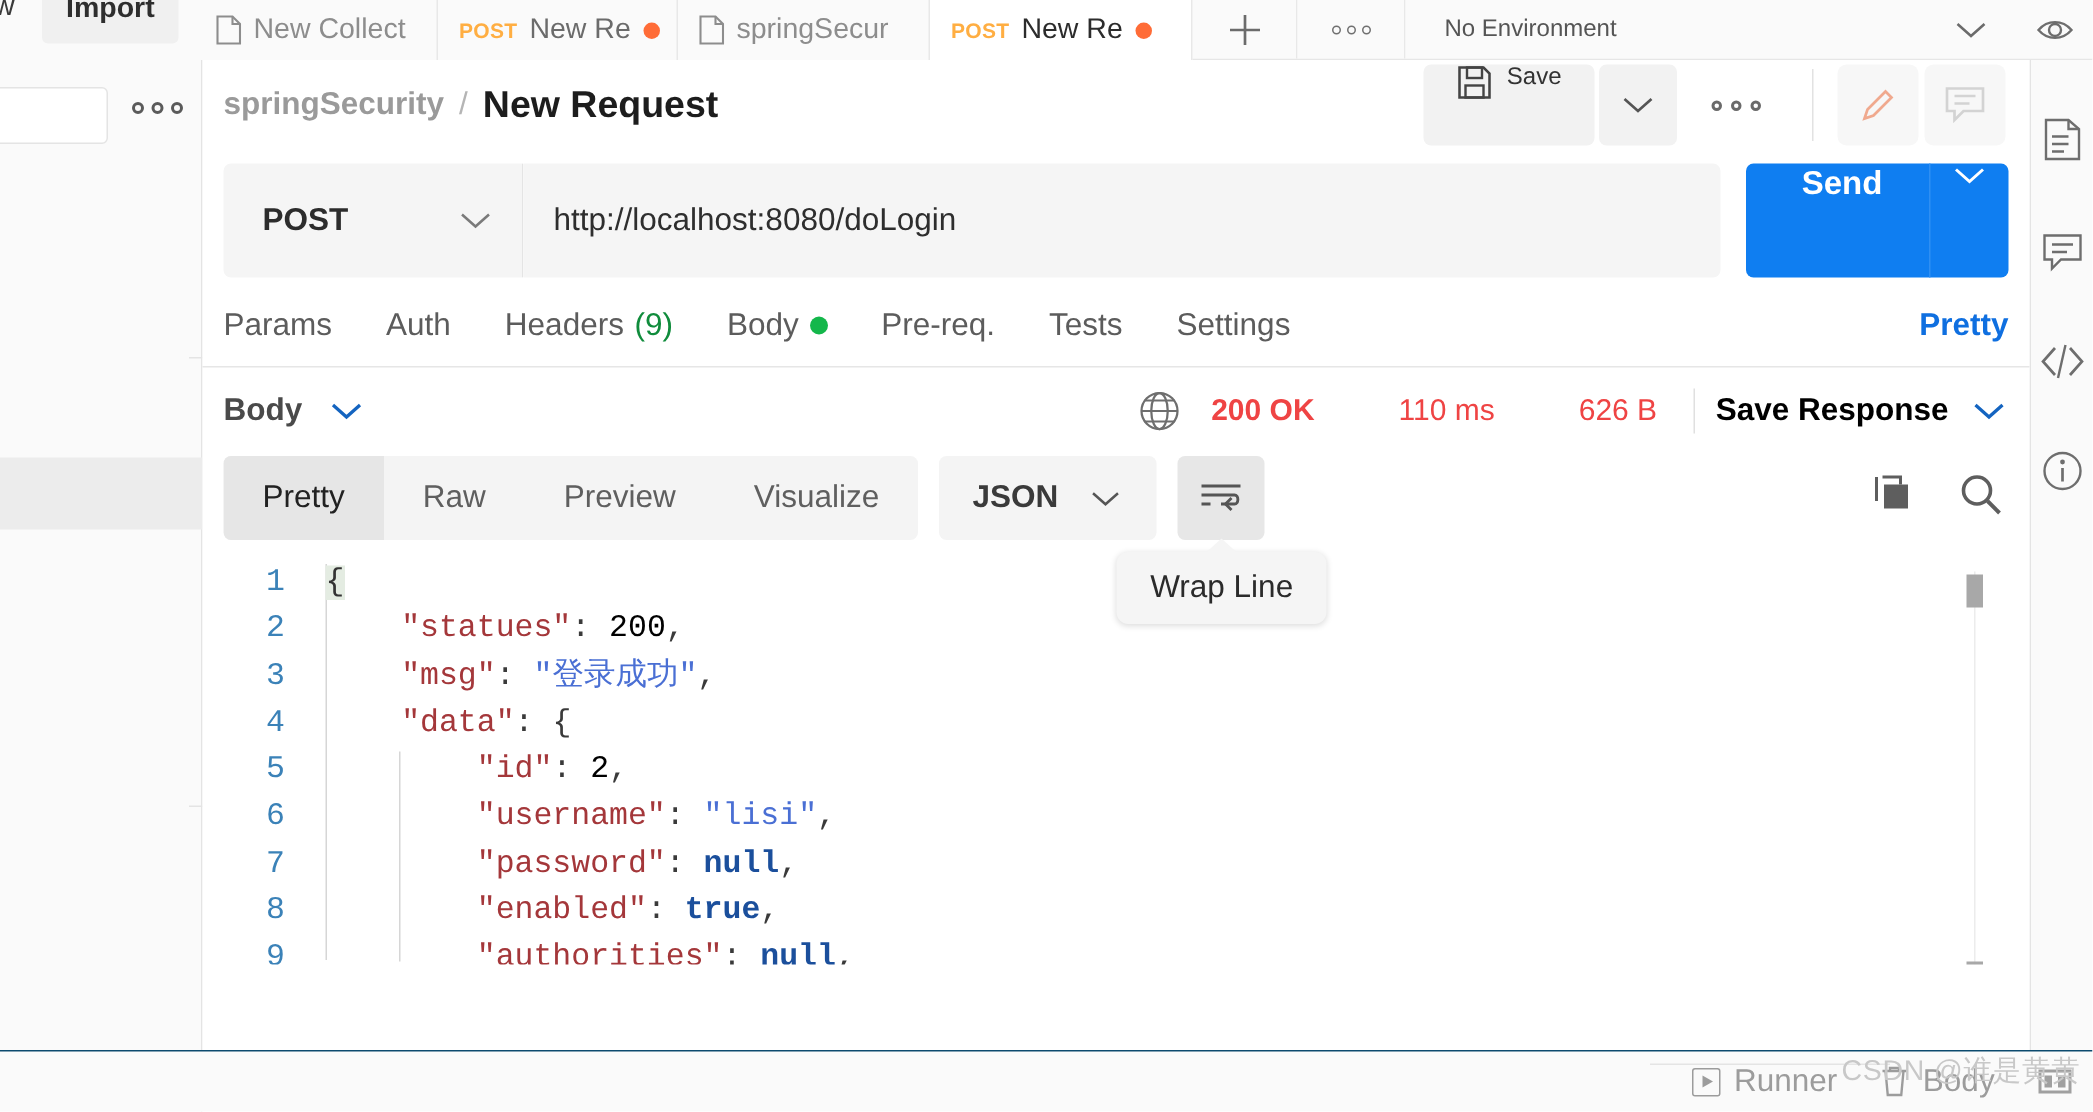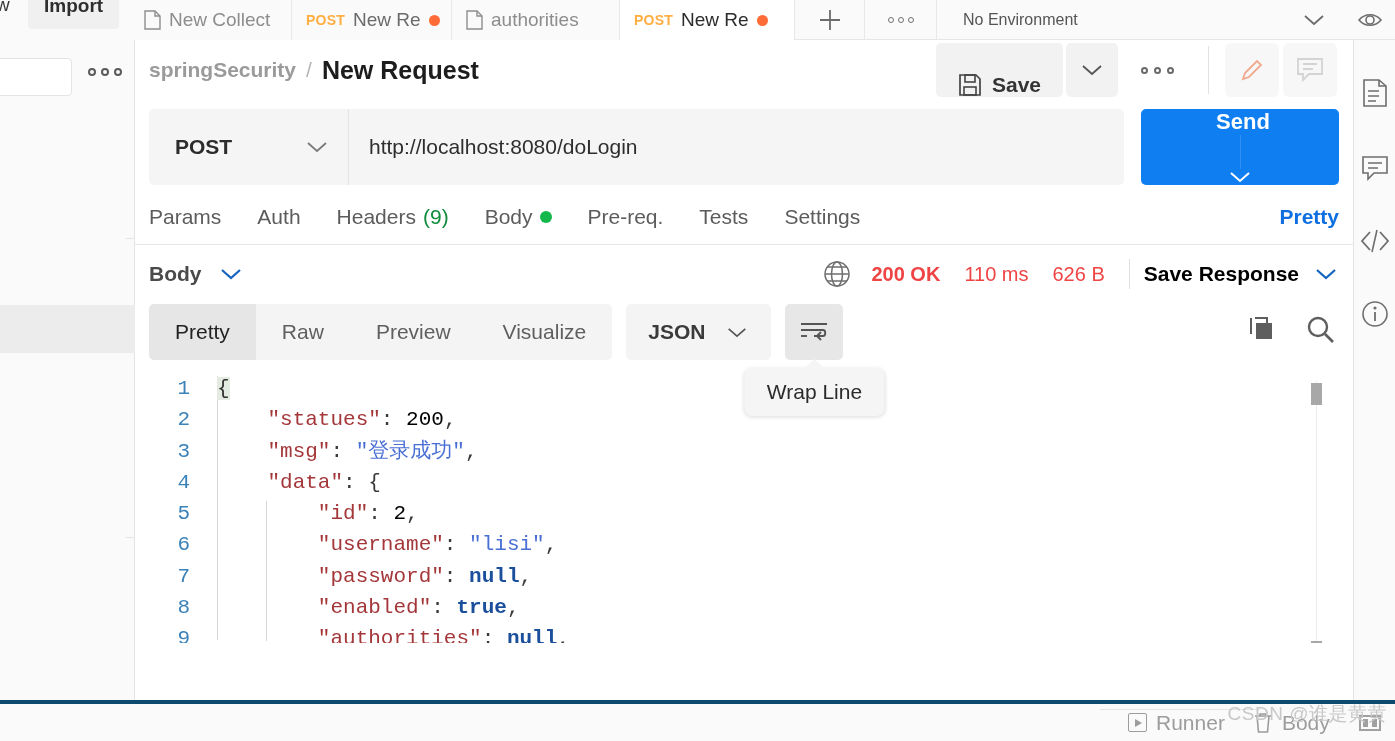--- a/index.html
+++ b/index.html
@@ -106,24 +106,24 @@
   }
   .crumbrow {
     height: 60px; display: flex; align-items: center;
     padding: 0 0 0 14px;
   }
   .crumb-a { font-size: 21px; color: #9a9a9a; font-weight: 600; }
   .crumb-sep { font-size: 21px; color: #b5b5b5; margin: 0 10px; }
   .crumb-b { font-size: 25px; color: #1d1d1d; font-weight: 600; }
   .crumb-spacer { flex: 1; }
   .save-btn {
-    display: flex; align-items: flex-end; gap: 10px;
+    display: flex; align-items: flex-start; gap: 10px;
     background: #f2f2f2; border-radius: 5px;
     height: 54px; padding: 0 22px;
-    font-size: 21px; font-weight: 700; color: #333;
+    font-size: 16px; font-weight: 400; color: #333;
   }
   .save-caret {
     background: #f2f2f2; border-radius: 5px; margin-left: 3px;
     height: 54px; width: 52px;
     display: flex; align-items: center; justify-content: center;
   }
   .hdr-dots { width: 78px; display: flex; align-items: center; justify-content: center; }
   .hdr-dots i { width: 7px; height: 7px; border-radius: 50%; border: 2px solid #6a6a6a; margin: 0 3px; }
   .vsep { width: 1px; height: 48px; background: #e2e2e2; margin: 0 12px; }
   .icon-sq {
@@ -144,22 +144,22 @@
     font-size: 21px; font-weight: 700; color: #2c2c2c;
     border-right: 1px solid #e4e4e4;
   }
   .url-box {
     flex: 1; background: #f5f5f5;
     border-top-right-radius: 5px; border-bottom-right-radius: 5px;
     display: flex; align-items: center; padding-left: 20px;
     font-size: 21px; color: #2e2e2e;
   }
   .send-btn {
-    margin-left: 17px; width: 198px; background: #0f7ef1;
-    border-radius: 5px; display: flex; align-items: center; flex-direction: column;
+    margin-left: 17px; width: 175px; background: #0f7ef1;
+    border-radius: 5px; display: flex; align-items: flex-start;
   }
   .send-label {
     flex: 1; text-align: center; color: #fff; font-size: 22px; font-weight: 700;
     padding-left: 6px;
   }
   .send-div { width: 1px; height: 76px; background: #2f8ff3; }
   .send-caret { width: 52px; display: flex; align-items: center; justify-content: center; }
 
   
   .reqtabs {
@@ -184,21 +184,21 @@
     display: flex; align-items: center; height: 58px; padding: 0 14px;
     position: relative;
   }
   .body-label { font-size: 21px; color: #4a4a4a; font-weight: 700; }
   .body-caret { margin-left: 16px; display: flex; align-items: center; }
   .resp-right {
     position: absolute; right: 14px; display: flex; align-items: center; gap: 0;
   }
   .globe { margin-right: 20px; display: flex; align-items: center; }
   .stat { font-size: 20px; color: #ef4444; font-weight: 600; margin-right: 24px; }
-  .stat.plain { font-weight: 500; }
+  .stat.plain { font-weight: 500; margin-left: 32px; }
   .resp-vsep { width: 1px; height: 30px; background: #e0e0e0; margin: 0 14px 0 0; }
   .save-resp { font-size: 21px; color: #000000; font-weight: 700; }
   .save-resp-caret { margin-left: 14px; display: flex; align-items: center; }
 
   
   .viewerbar {
     display: flex; align-items: center; height: 58px; margin: 0 14px;
     position: relative;
   }
   .seg {
@@ -260,21 +260,21 @@
   }
   .vscroll {
     position: absolute; right: 22px; top: 8px; width: 1px; height: 262px; background: #ececec;
   }
   .vthumb1 { position: absolute; right: 17px; top: 10px; width: 11px; height: 22px; background: #a8a8a8; }
   .vthumb2 { position: absolute; right: 17px; top: 268px; width: 11px; height: 22px; background: #a8a8a8; }
 
   
   .bottombar {
     position: absolute; left: 0; bottom: 0; width: 1395px; height: 41px;
-    background: #fafafa; border-top: 4px solid #0c4a6e;
+    background: #fafafa; border-top: 1px solid #0c4a6e;
     display: flex; align-items: center;
   }
   .bb-item {
     display: flex; align-items: center; gap: 9px;
     font-size: 21px; color: #9c9c9c;
   }
   .play-box {
     width: 19px; height: 19px; border: 1.8px solid #9c9c9c; border-radius: 2px;
     display: flex; align-items: center; justify-content: center;
   }
@@ -318,21 +318,21 @@
         <span class="meth">POST</span>
         <span class="tlabel">New Re</span>
         <span class="dot-unsaved"></span>
       </div>
 
       <div class="rtab faded" style="width:168px;">
         <svg class="doc-icon" viewBox="0 0 17 20">
           <path d="M1 1h10l5 5v13H1z" fill="none" stroke="#8d8d8d" stroke-width="1.4"></path>
           <path d="M11 1v5h5" fill="none" stroke="#8d8d8d" stroke-width="1.4"></path>
         </svg>
-        <span class="tlabel">authorities</span>
+        <span class="tlabel">springSecur</span>
       </div>
 
       <div class="rtab active" style="width:175px;">
         <span class="meth">POST</span>
         <span class="tlabel">New Re</span>
         <span class="dot-unsaved"></span>
       </div>
     </div>
 
     <div class="plus-tab">

